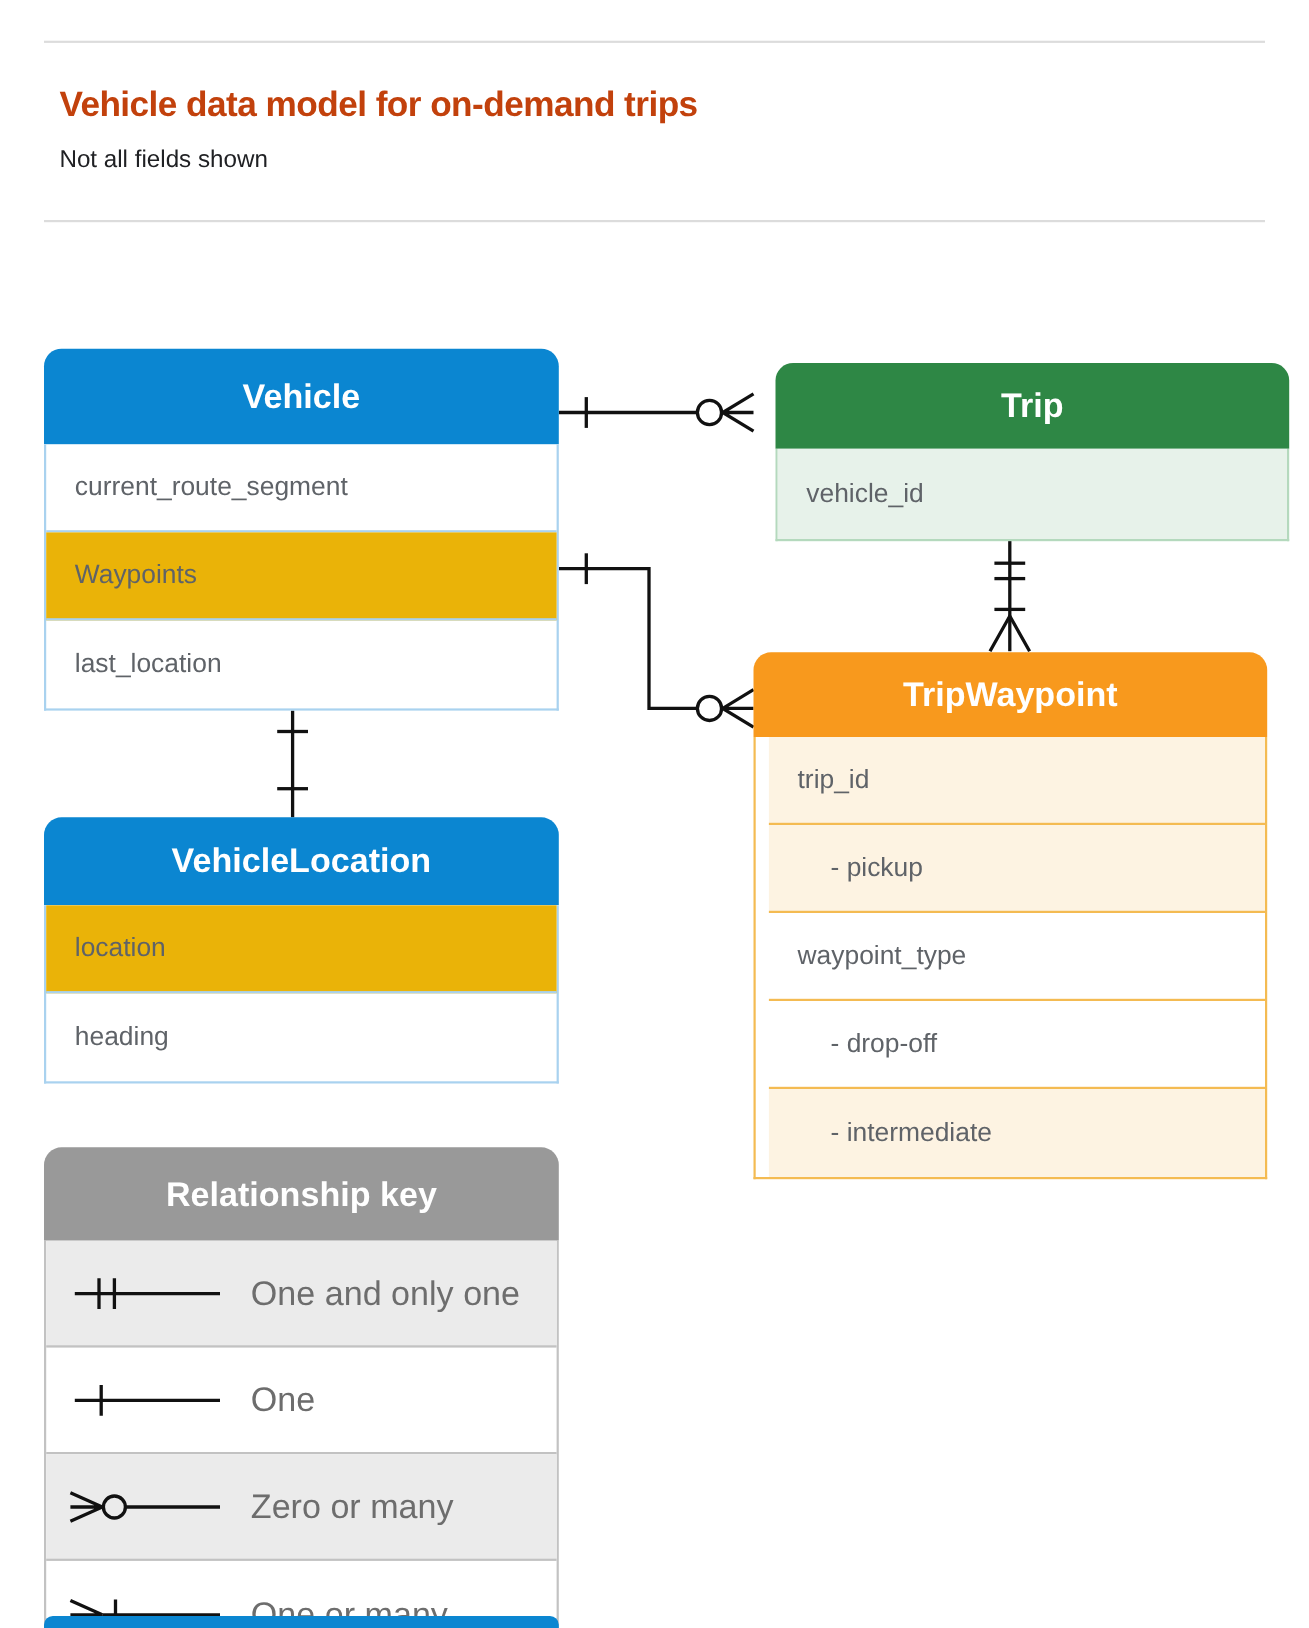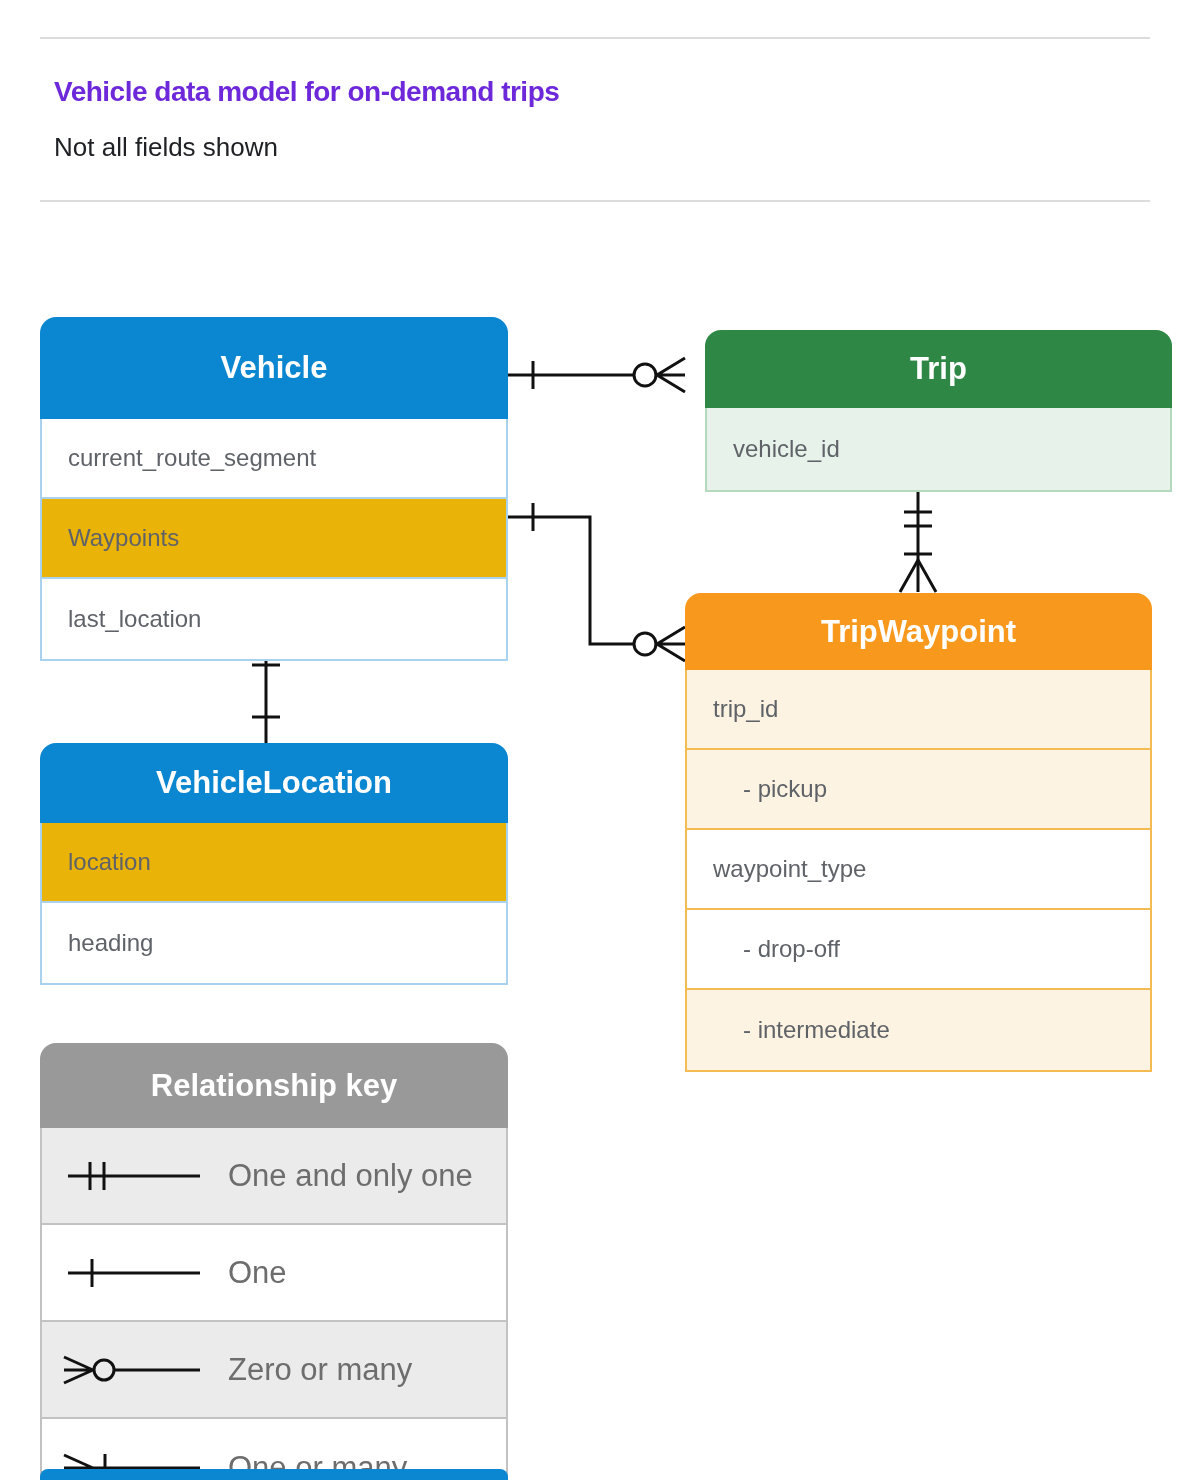--- a/index.html
+++ b/index.html
@@ -16,35 +16,35 @@
     position: absolute;
     left: 40px;
     width: 1110px;
     height: 2px;
     background: #dcdcdc;
   }
   .page-title {
     position: absolute;
     left: 54px;
     top: 76px;
-    font-size: 28px;
+    font-size: 32px;
     font-weight: 700;
-    color: #6d28d9;
+    color: #c2410c;
     letter-spacing: -0.5px;
   }
   .page-subtitle {
     position: absolute;
     left: 54px;
     top: 132px;
-    font-size: 26px;
+    font-size: 22px;
     color: #202124;
   }
   .tbl { position: absolute; }
   .tbl-header {
-    height: 102px;
+    height: 87px;
     border-radius: 16px 16px 0 0;
     display: flex;
     align-items: center;
     justify-content: center;
     color: #ffffff;
     font-size: 31px;
     font-weight: 700;
   }
   .tbl-body { border: 2px solid; border-top: none; background: #fff; }
   .row {
@@ -63,21 +63,21 @@
   
   .blue  .tbl-header { background: #0b86d1; }
   .blue  .tbl-body   { border-color: #a9d2ef; }
   .blue  .row        { border-color: #a9d2ef; }
   .blue  .row.shaded { background: #eab308; }
   .green .tbl-header { background: #2e8745; }
   .green .tbl-body   { border-color: #b4d9bd; }
   .green .row        { border-color: #b4d9bd; }
   .green .row.shaded { background: #e7f2ea; text-align: center; }
   .orange .tbl-header { background: #f8991d; }
-  .orange .tbl-body   { border-color: #f4bb52; }
+  .orange .tbl-body   { border-color: #f4bb52; padding-left: 12px; }
   .orange .row        { border-color: #f4bb52; }
   .orange .row.shaded { background: #fdf3e2; }
   .gray  .tbl-header { background: #999999; border-radius: 16px 16px 0 0; }
   .gray  .tbl-body   { border-color: #c2c2c2; }
   .gray  .row        { border-color: #c2c2c2; color: #6d6d6d; font-size: 31px; padding-left: 18px; }
   .gray  .row.shaded { background: #ebebeb; }
 
   .key-header { height: 85px; }
   .key-row { height: 97px; }
   .key-symbol { width: 168px; flex: 0 0 168px; }

